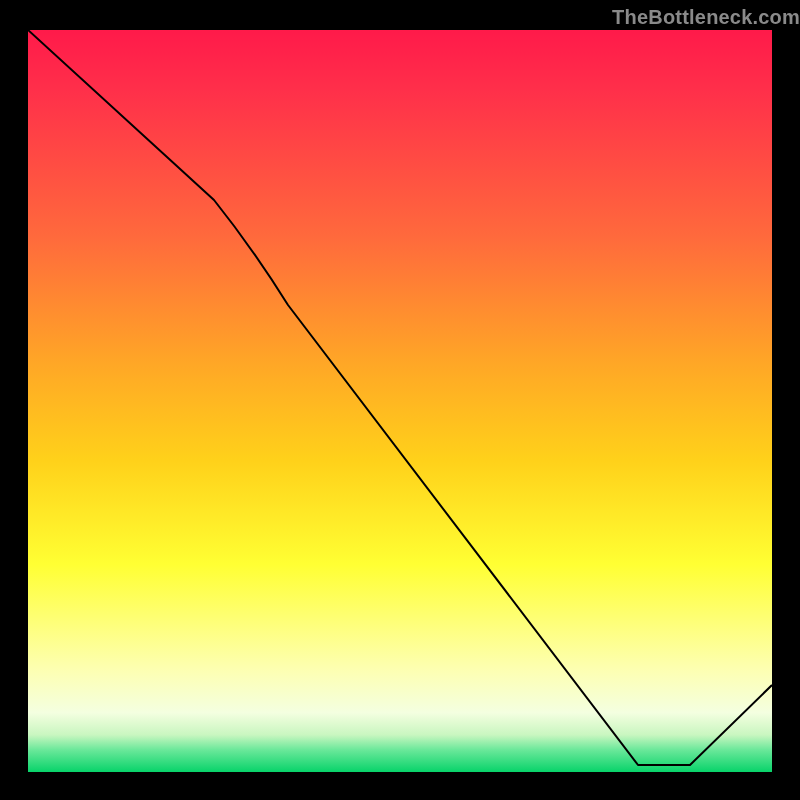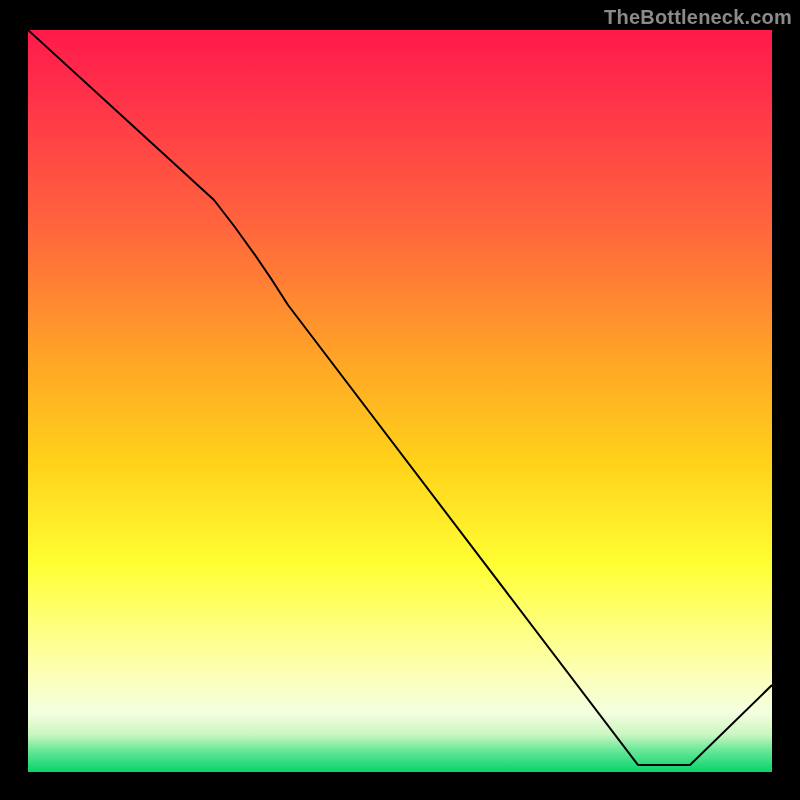--- a/index.html
+++ b/index.html
@@ -12,21 +12,21 @@
     overflow: hidden;
   }
   .stage {
     position: relative;
     width: 800px;
     height: 800px;
   }
   .watermark {
     position: absolute;
     top: 6px;
-    right: 8px;
+    right: 0;
     font-size: 20px;
     font-weight: 600;
     color: #8a8a8a;
     letter-spacing: 0.2px;
     text-align: center;
   }
   .plot {
     position: absolute;
     left: 28px;
     top: 30px;

